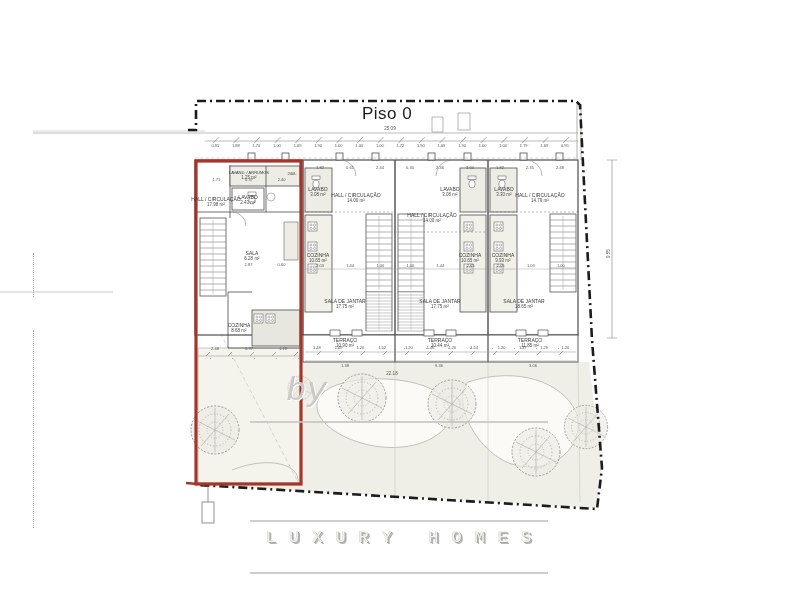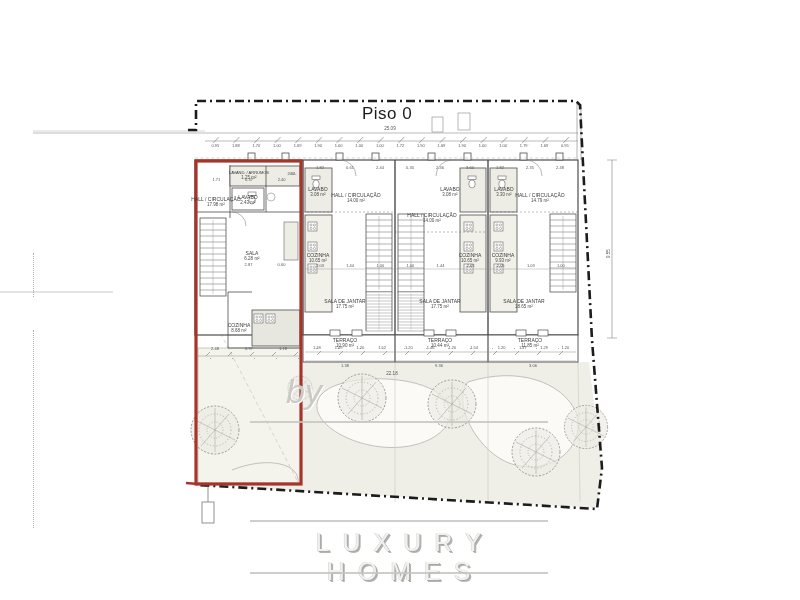--- a/index.html
+++ b/index.html
@@ -9,25 +9,25 @@
   .abs{position:absolute;}
   .title{font-size:17px;color:#1c1c1c;letter-spacing:.5px;}
   .rm{position:absolute;text-align:center;font-size:5px;line-height:6px;color:#3a3a3a;transform:translate(-50%,0);white-space:nowrap;}
   .rm .area{display:block;font-size:4.5px;color:#4a4a4a;}
   .rm.tiny{font-size:4px;line-height:4.5px;}
   .dims{position:absolute;display:flex;font-size:4px;color:#555;}
   .dims span{flex:1;text-align:center;}
   .dimlab{position:absolute;font-size:4.5px;color:#555;transform:translate(-50%,0);}
   .vdim{position:absolute;font-size:4.5px;color:#555;transform:rotate(-90deg);transform-origin:left top;}
   
-  .wm{position:absolute;font-family:Liberation Sans, sans-serif;color:#f1f1ef;
+  .wm{position:absolute;font-family:Liberation Mono, monospace;color:#f1f1ef;
       text-shadow:1px 1px 0 #a9a9a6,2px 2px 0 #b5b5b2,-0.5px -0.5px 0 #cfcfcc;}
   .wm-by{font-style:italic;font-size:34px;color:#c9c9c6;text-shadow:1px 1px 0 #fff;}
   .wm-name{font-size:64px;letter-spacing:1px;}
-  .wm-tag{font-size:25px;letter-spacing:13px;}
+  .wm-tag{font-size:17px;letter-spacing:13px;}
   .wm-rule{position:absolute;height:2px;background:#c6c6c3;opacity:.85;}
   .microtext{position:absolute;width:1px;border-left:1px dotted #9a9a9a;opacity:.8;}
 </style>
 </head>
 <body>
 
 <div id="page">
 
   <svg width="800" height="600" viewBox="0 0 800 600">
     <defs>

